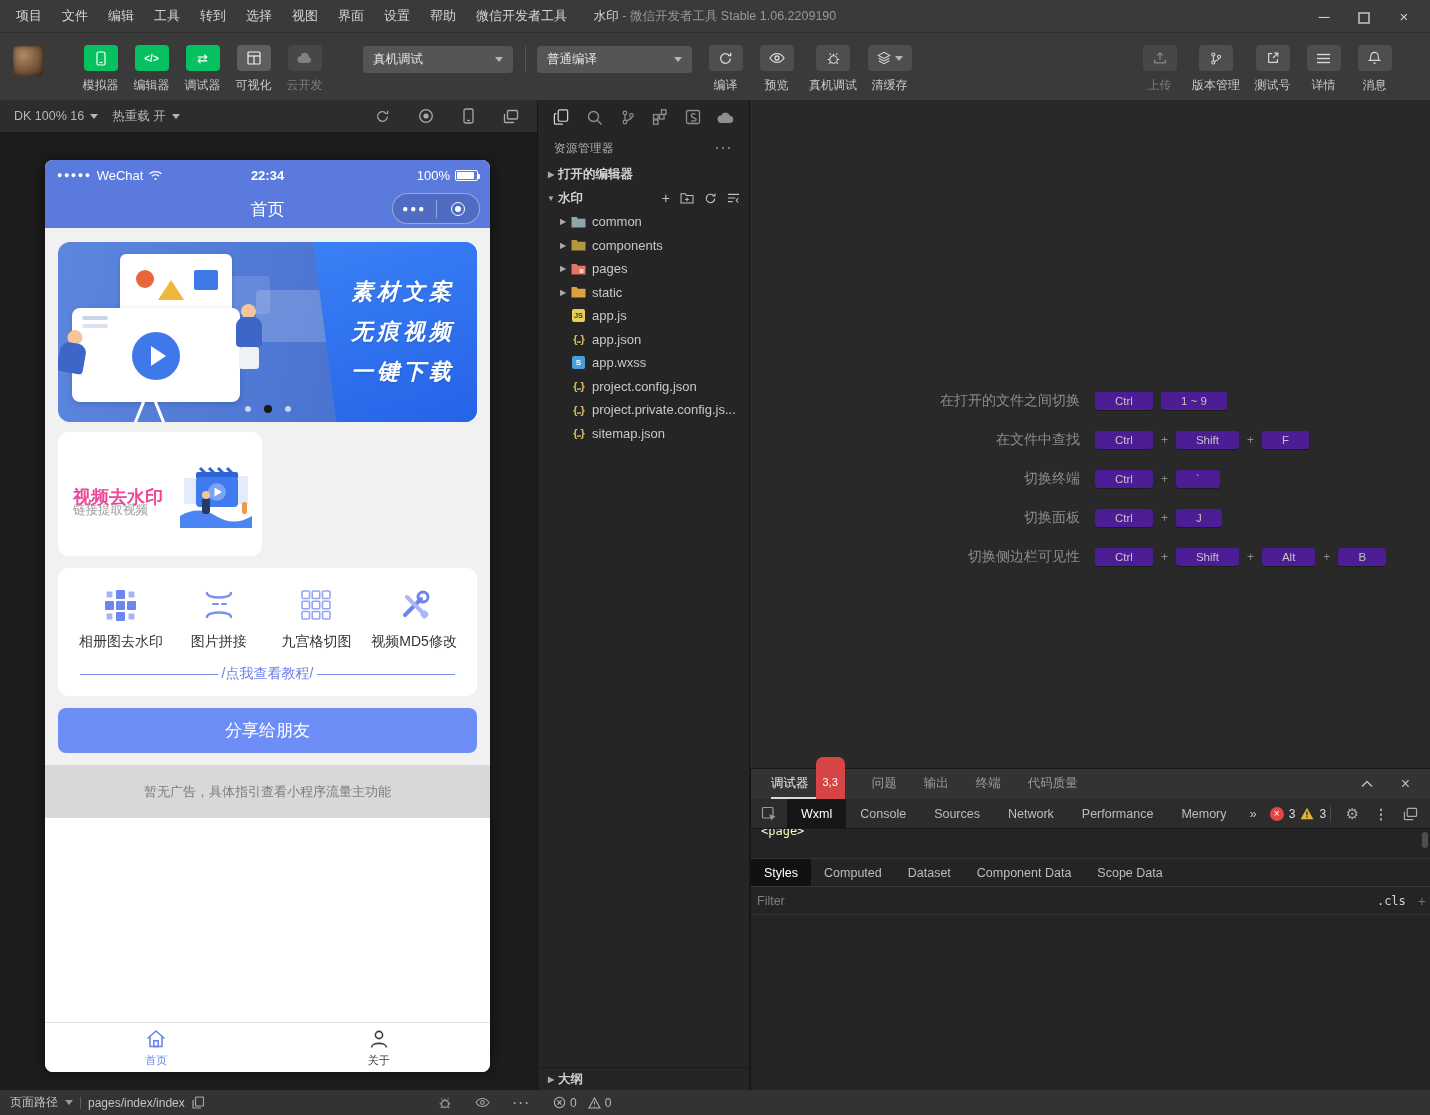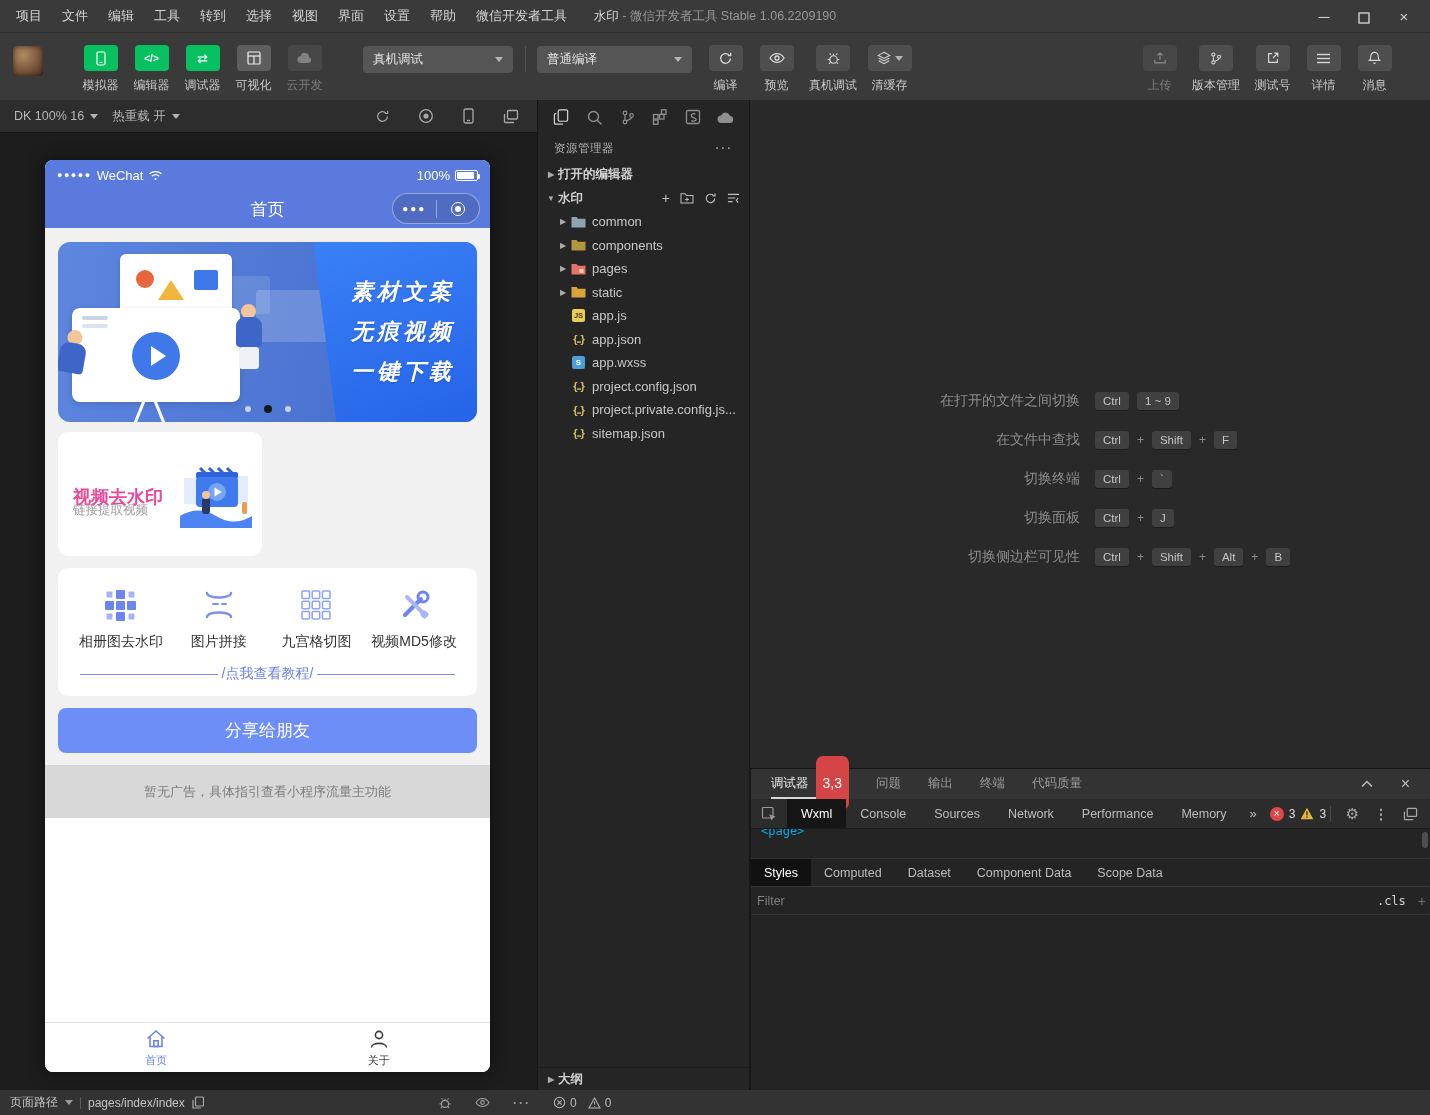--- a/index.html
+++ b/index.html
@@ -135,43 +135,43 @@
   .jsbox{width:13px;height:13px;background:#e9ce58;border-radius:2px;color:#44400e;font-size:7.5px;font-weight:bold;display:flex;align-items:center;justify-content:center;}
   .wxbox{width:13px;height:13px;background:#4a9fdb;border-radius:2px;color:#fff;font-size:8px;font-weight:bold;display:flex;align-items:center;justify-content:center;}
   .outline-row{position:absolute;left:0;bottom:0;width:100%;height:23px;border-top:1px solid #1c1c1c;display:flex;align-items:center;padding-left:6px;font-weight:bold;font-size:12.5px;color:#cfcfcf;background:#252526;}
 
   
   .editor{position:absolute;left:750px;top:100px;width:680px;height:668px;background:#292929;}
   .shortcuts{position:absolute;left:0;top:287px;width:100%;display:flex;flex-direction:column;}
   .sc-row{display:flex;align-items:center;height:28px;margin-bottom:11px;}
   .sc-label{width:330px;text-align:right;color:#8c8c8c;font-size:14px;flex:none;}
   .sc-keys{display:flex;align-items:center;gap:8px;padding-left:15px;}
-  kbd{background:#404040;border-radius:3px;padding:3px 8px;font-size:11.5px;color:#c4c4c4;font-family:"Liberation Sans",sans-serif;box-shadow:0 1px 0 rgba(0,0,0,.3);}
+  kbd{background:#4c1d95;border-radius:3px;padding:3px 20px;font-size:11.5px;color:#c4c4c4;font-family:"Liberation Sans",sans-serif;box-shadow:0 1px 0 rgba(0,0,0,.3);}
   .plus{color:#8c8c8c;font-size:12px;}
 
   
   .debugpanel{position:absolute;left:750px;top:768px;width:680px;height:322px;background:#242424;border-left:1px solid #161616;border-top:1px solid #161616;}
   .dp-tabs{height:30px;background:#333;display:flex;align-items:center;padding-left:20px;gap:27px;font-size:12.5px;color:#9b9b9b;}
   .dp-tab{height:100%;display:flex;align-items:center;border-bottom:2px solid transparent;gap:7px;}
   .dp-tab.active{color:#ededed;border-bottom-color:#d8d8d8;}
-  .badge{background:#d64545;color:#fff;border-radius:7px;font-size:14px;padding:19px 7px;line-height:1.2;}
+  .badge{background:#d64545;color:#fff;border-radius:7px;font-size:11px;padding:19px 7px;line-height:1.2;}
   .dp-winctl{margin-left:auto;display:flex;gap:28px;margin-right:20px;color:#bdbdbd;align-items:center;}
   .devtools-tabs{height:30px;background:#2c2c2c;border-bottom:1px solid #191919;display:flex;align-items:center;font-size:12.5px;color:#bdbdbd;}
   .inspect{width:36px;display:flex;justify-content:center;align-items:center;}
   .dtab{padding:0 14px;height:100%;display:flex;align-items:center;}
   .dtab.active{background:#161616;color:#fff;}
   .dt-more{padding:0 9px;color:#bdbdbd;font-size:13px;}
   .errwarn{display:flex;align-items:center;gap:5px;margin-left:4px;font-size:12px;color:#dedede;}
   .errdot{width:14px;height:14px;border-radius:50%;background:#e04848;color:#fff;font-size:10px;display:flex;align-items:center;justify-content:center;line-height:1;}
   .dt-right{margin-left:auto;display:flex;align-items:center;gap:15px;margin-right:12px;color:#a8a8a8;}
   .dt-sep{width:1px;height:16px;background:#4a4a4a;}
   .gear{font-size:15px;}
   .kebab{font-weight:bold;font-size:14px;letter-spacing:0;}
   .elements-pane{height:30px;position:relative;overflow:hidden;border-bottom:1px solid #333;}
-  .tag{position:absolute;left:10px;top:-5px;font-family:"DejaVu Sans Mono",monospace;font-size:12px;color:#0ea5e9;}
+  .tag{position:absolute;left:10px;top:-5px;font-family:"DejaVu Sans Mono",monospace;font-size:12px;color:#fef9c3;}
   .scrollthumb{position:absolute;right:2px;top:3px;width:6px;height:16px;background:#4e4e4e;border-radius:3px;}
   .styles-tabs{height:28px;display:flex;align-items:center;font-size:12.5px;color:#bdbdbd;border-bottom:1px solid #383838;background:#242424;}
   .stab{padding:0 13px;height:100%;display:flex;align-items:center;white-space:nowrap;}
   .stab.active{background:#111;color:#fff;}
   .filter-row{height:28px;display:flex;align-items:center;padding:0 4px;border-bottom:1px solid #333;}
   .filter-input{flex:1;background:transparent;border:none;outline:none;color:#bbb;font-size:12.5px;font-family:"Liberation Sans",sans-serif;}
   .filter-input::placeholder{color:#7f7f7f;}
   .clsbtn{font-family:"DejaVu Sans Mono",monospace;font-size:12px;color:#d2d2d2;}
   .addbtn{color:#6f6f6f;margin-left:12px;font-size:14px;}
 
@@ -396,20 +396,21 @@
         <div class="p-status">
           <span class="pleft">
             <span class="sigdots">●●●●●</span>
             <span>WeChat</span>
             <svg width="15" height="11" viewBox="0 0 16 12" fill="none" stroke="#fff" stroke-width="1.4">
                 <path d="M1.5 4.2a10 10 0 0 1 13 0"></path>
                 <path d="M4 6.8a6.2 6.2 0 0 1 8 0"></path>
                 <circle cx="8" cy="9.8" r="1.2" fill="#fff" stroke="none"></circle>
               </svg>
           </span>
+          <span class="ptime">22:34</span>
           <span class="pright">
             <span>100%</span>
             <span class="battery"></span>
           </span>
         </div>
         <div class="p-nav">
           <span>首页</span>
           <span class="capsule">
             <span class="cap-dots">●●●</span>
             <span class="cap-div"></span>

